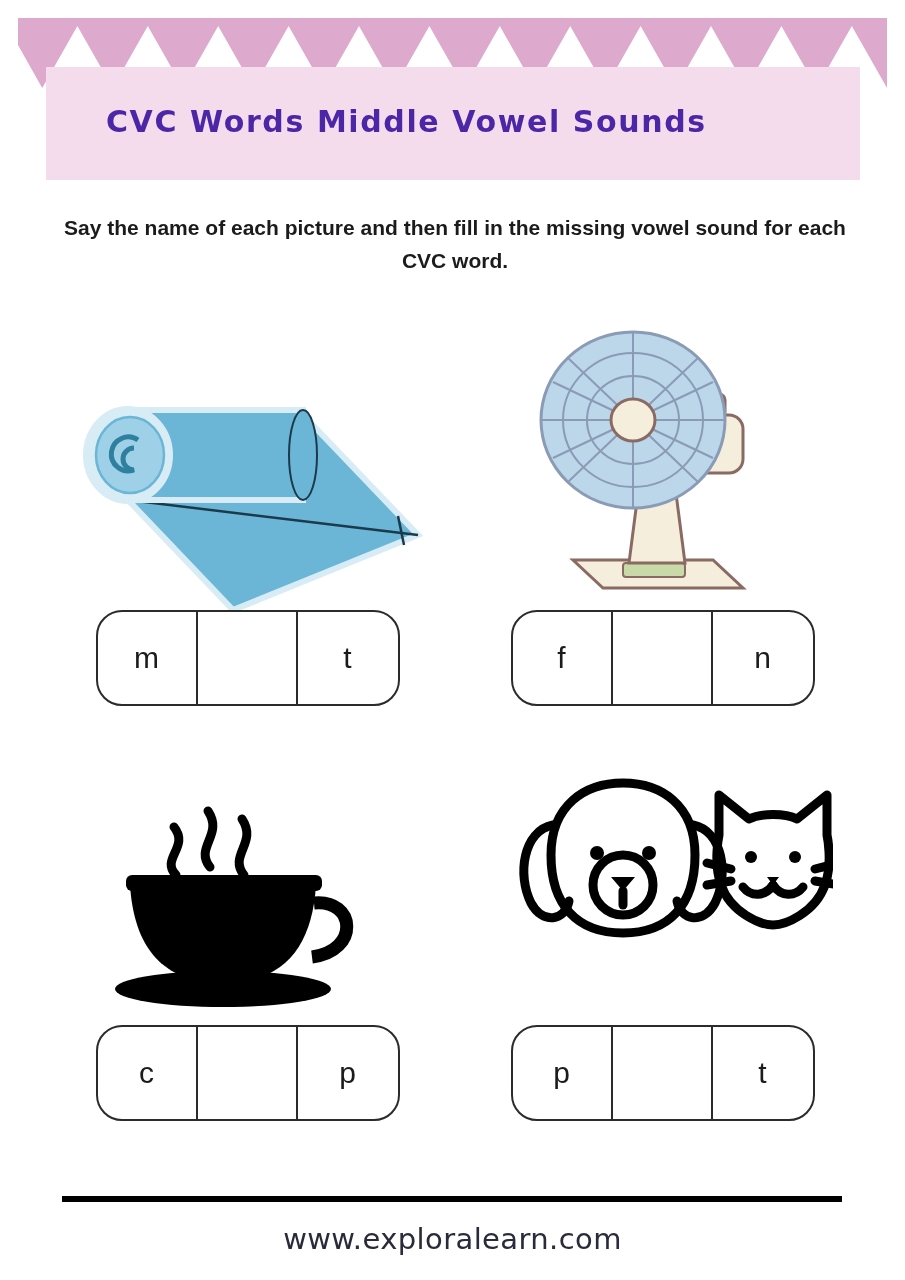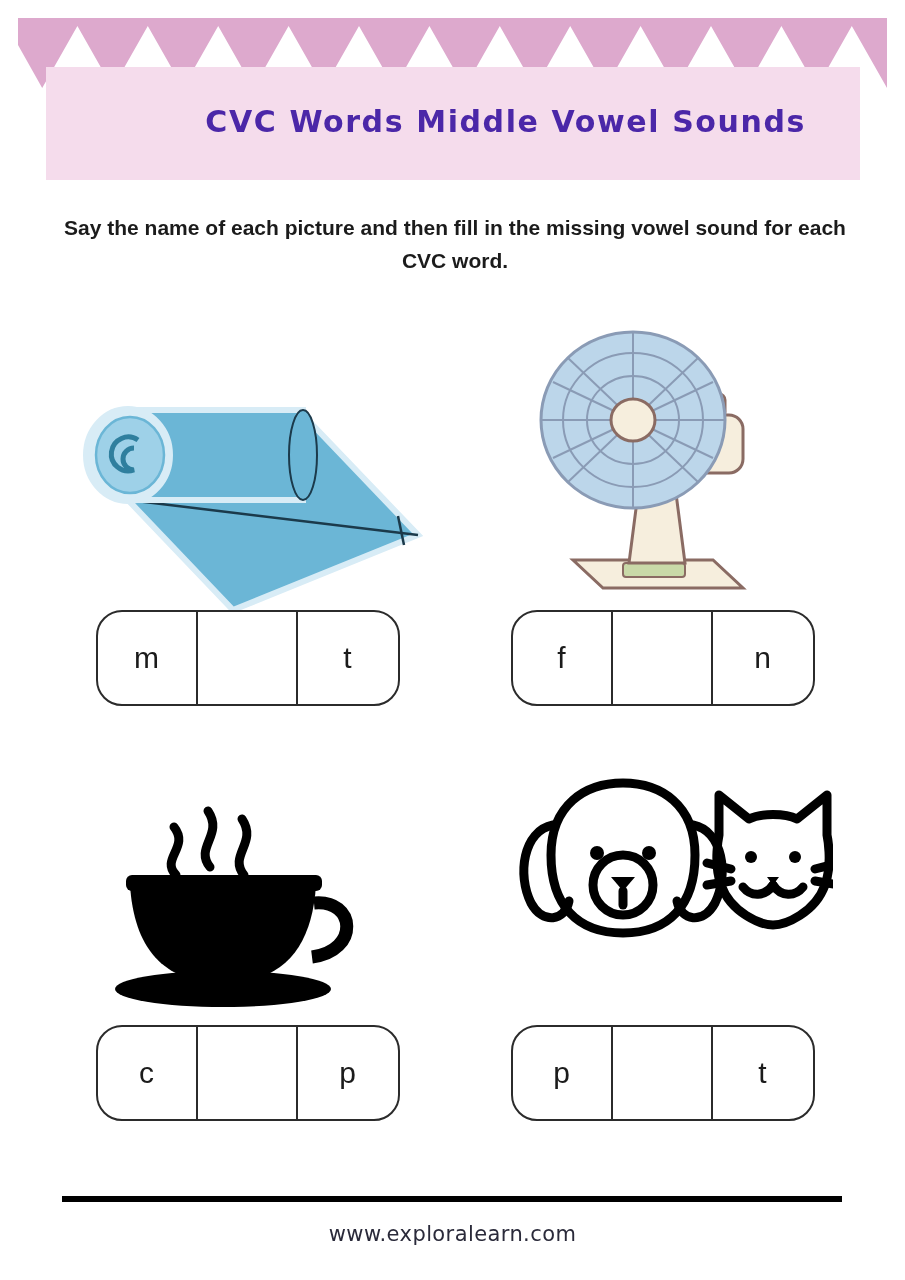--- a/index.html
+++ b/index.html
@@ -20,21 +20,20 @@
     overflow: hidden;
   }
 
   
   .header-wrap {
     position: absolute;
     left: 0;
     top: 0;
     width: 905px;
     height: 185px;
-    text-align: right;
   }
   .zigzag {
     position: absolute;
     left: 18px;
     top: 18px;
     width: 869px;
     height: 70px;
   }
   .header-panel {
     position: absolute;
@@ -128,21 +127,21 @@
     height: 6px;
     background: #000;
   }
   .footer-url {
     position: absolute;
     left: 0;
     top: 1222px;
     width: 905px;
     text-align: center;
     font-family: "DejaVu Sans", sans-serif;
-    font-size: 21px;
+    font-size: 29px;
     color: #2a2a3a;
     letter-spacing: 0.4px;
   }
 </style>
 </head>
 <body>
 
 <div class="page">
 
   <div class="header-wrap">

